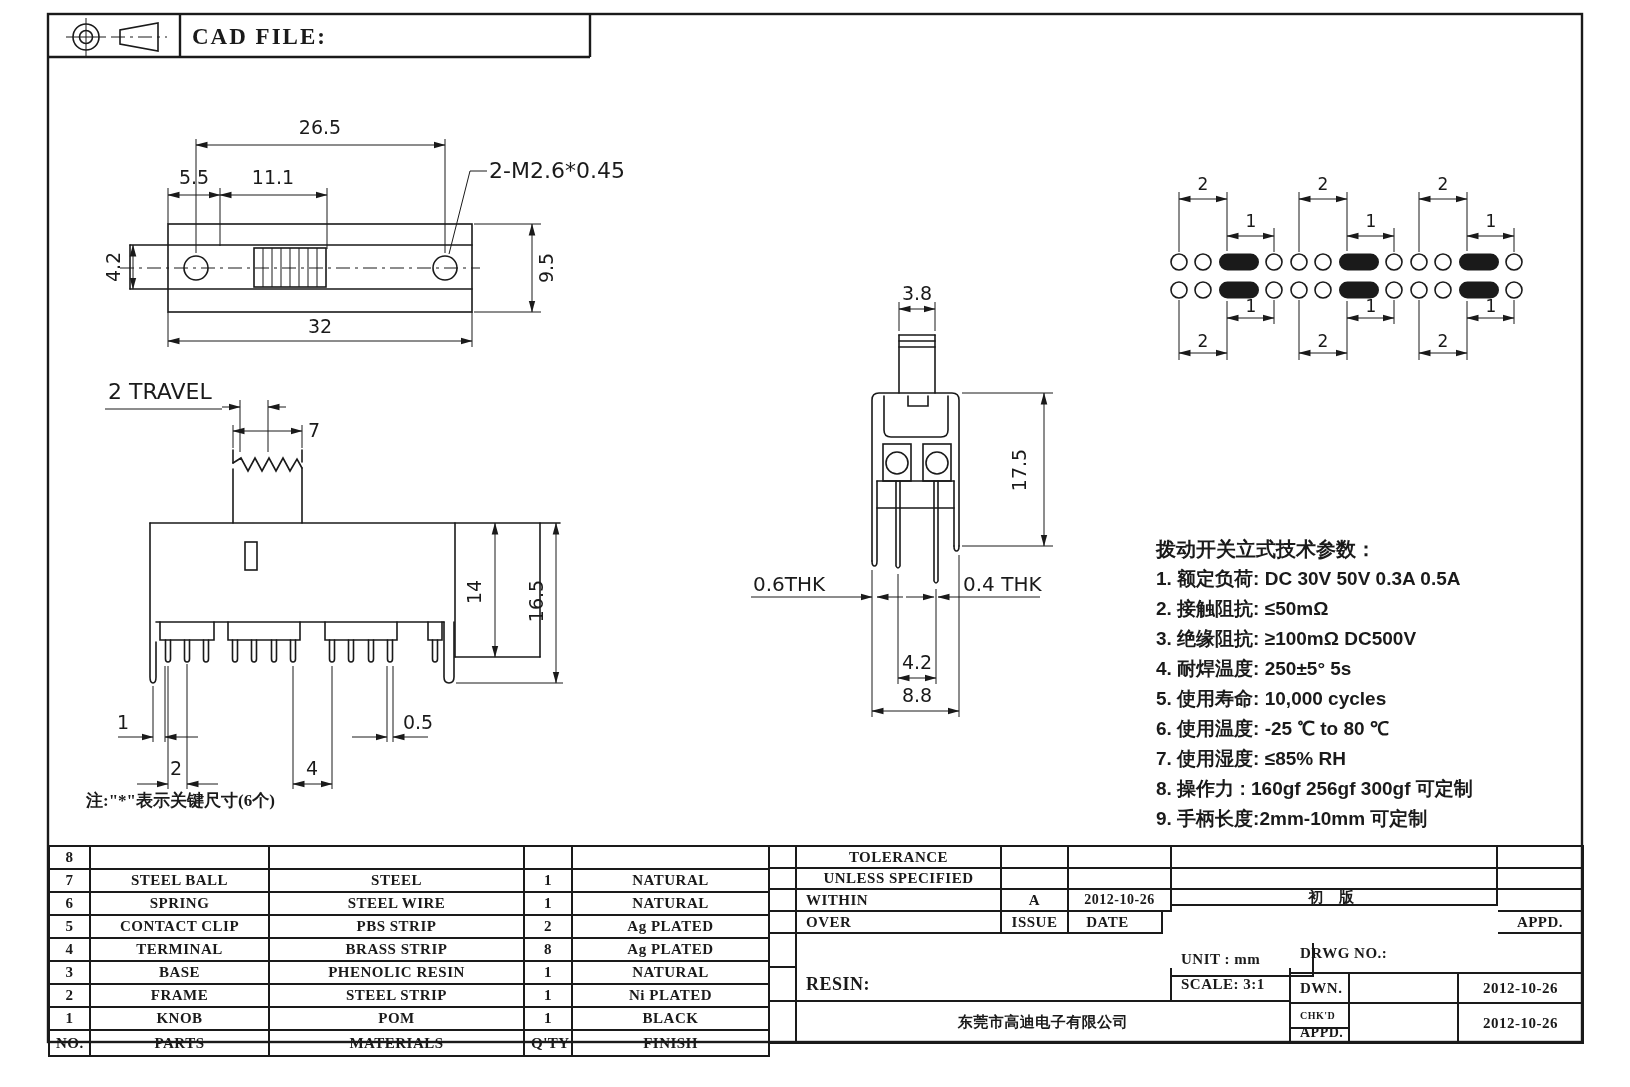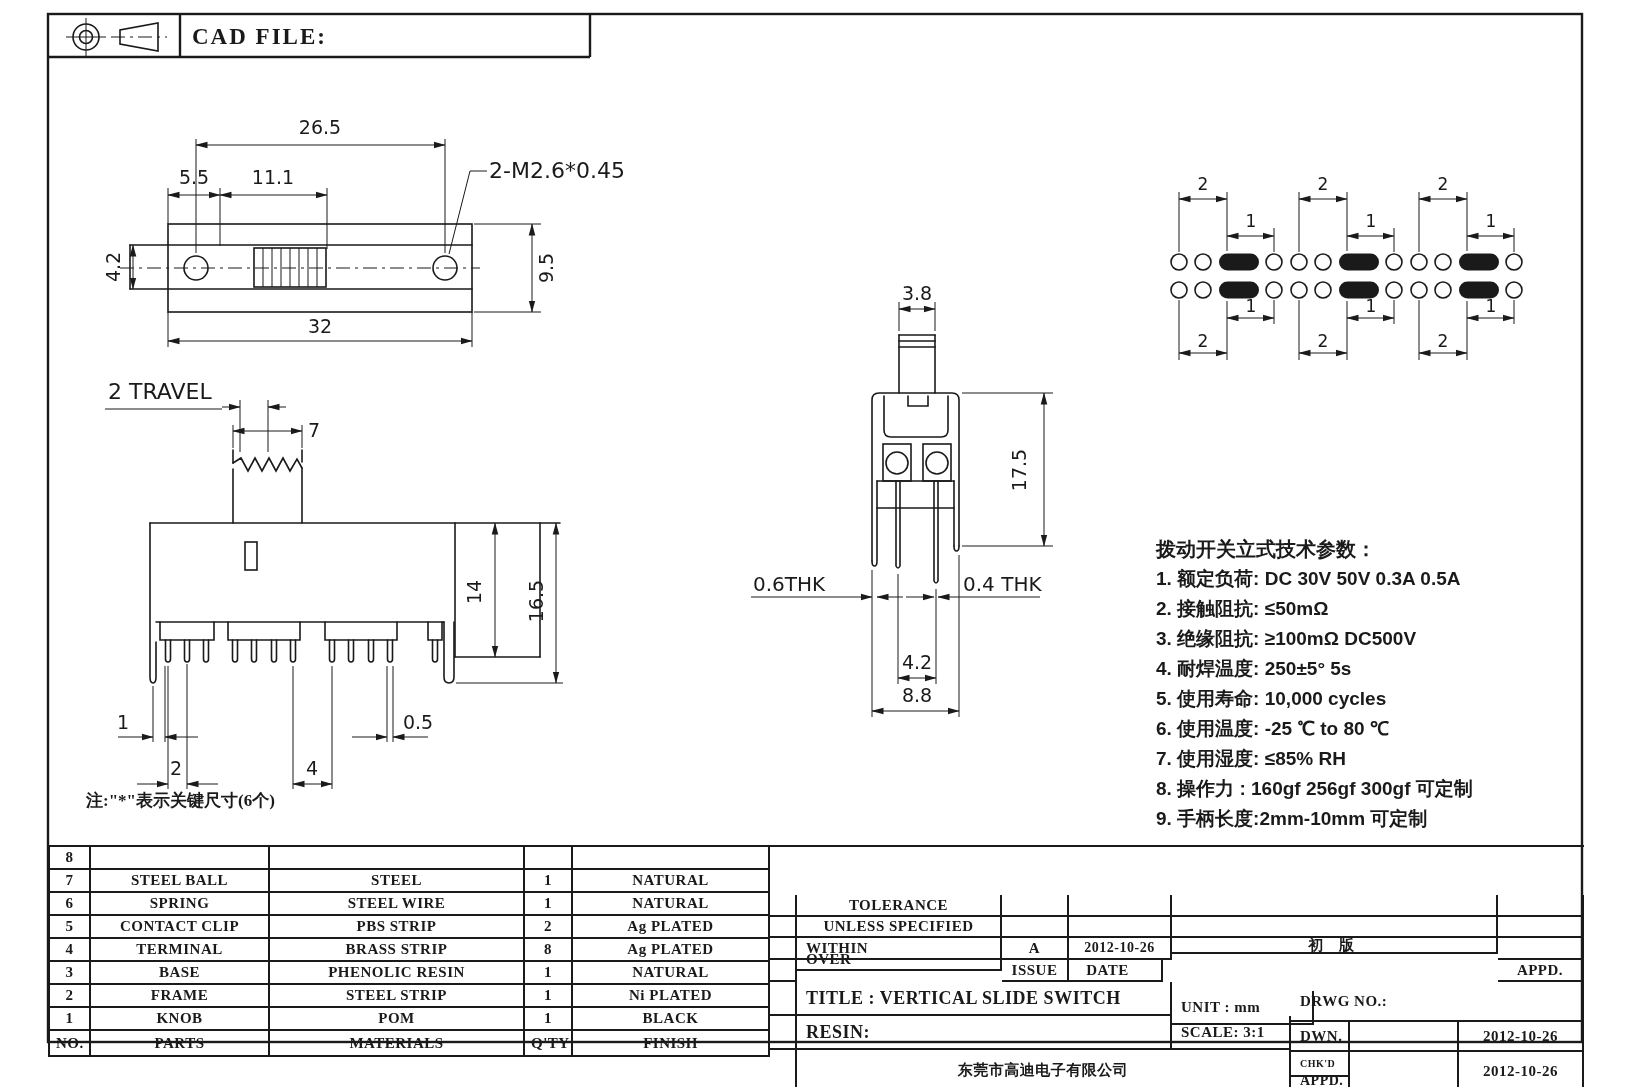--- a/index.html
+++ b/index.html
@@ -30,21 +30,21 @@
   table.parts td,table.parts th{border:2px solid #1a1a1a;padding:0 6px;height:21px;
       white-space:nowrap;overflow:hidden;text-align:center;letter-spacing:0.5px;}
   table.parts td:nth-child(1),table.parts td:nth-child(4){text-align:center;padding:0;}
   table.parts tr.hdr th{text-align:center;height:24px;}
   
   .tblock{position:absolute;left:768px;top:845px;width:814px;height:197px;
       border-top:2px solid #1a1a1a;border-left:2px solid #1a1a1a;
       font-family:"Liberation Serif", serif;font-weight:bold;}
   .tblock .c{position:absolute;border-right:2px solid #1a1a1a;border-bottom:2px solid #1a1a1a;
       box-sizing:border-box;display:flex;align-items:center;font-size:15px;
-      white-space:nowrap;overflow:hidden;letter-spacing:0.5px;margin-top:48px;}
+      white-space:nowrap;overflow:hidden;letter-spacing:0.5px;}
   .tblock .ctr{justify-content:center;}
   .tblock .pad{padding-left:9px;}
   .company{font-size:33px;letter-spacing:4px;}
 </style>
 </head>
 <body>
 
 <div class="sheet">
 
 <svg width="1630" height="1087" viewBox="0 0 1630 1087">
@@ -430,38 +430,37 @@
   <div class="c" style="left:0;top:22px;width:27px;height:21px"></div>
   <div class="c" style="left:0;top:43px;width:27px;height:22px"></div>
   <div class="c" style="left:0;top:65px;width:27px;height:22px"></div>
   <div class="c" style="left:0;top:87px;width:27px;height:34px"></div>
   <div class="c" style="left:0;top:121px;width:27px;height:34px"></div>
   <div class="c" style="left:0;top:155px;width:27px;height:42px"></div>
 
   <div class="c ctr" style="left:27px;top:0;width:205px;height:22px">TOLERANCE</div>
   <div class="c ctr" style="left:27px;top:22px;width:205px;height:21px">UNLESS   SPECIFIED</div>
   <div class="c pad" style="left:27px;top:43px;width:205px;height:22px">WITHIN</div>
-  <div class="c pad" style="left:27px;top:54px;width:205px;height:22px">OVER</div>
+  <div class="c pad" style="left:27px;top:65px;width:205px;height:22px">OVER</div>
   <div class="c" style="left:232px;top:0;width:67px;height:22px"></div>
   <div class="c" style="left:232px;top:22px;width:67px;height:21px"></div>
   <div class="c ctr" style="left:232px;top:43px;width:67px;height:22px">A</div>
   <div class="c ctr" style="left:232px;top:65px;width:67px;height:22px">ISSUE</div>
   <div class="c" style="left:299px;top:0;width:103px;height:22px"></div>
   <div class="c" style="left:299px;top:22px;width:103px;height:21px"></div>
   <div class="c ctr" style="left:299px;top:43px;width:103px;height:22px;font-size:14px">2012-10-26</div>
   <div class="c ctr" style="left:284px;top:65px;width:109px;height:22px">DATE</div>
   <div class="c" style="left:402px;top:0;width:326px;height:22px"></div>
   <div class="c" style="left:402px;top:22px;width:326px;height:21px"></div>
   <div class="c ctr" style="left:402px;top:43px;width:326px;height:16px;letter-spacing:6px">初  版</div>
   <div class="c" style="left:728px;top:0;width:86px;height:22px"></div>
   <div class="c" style="left:728px;top:22px;width:86px;height:21px"></div>
   <div class="c" style="left:728px;top:43px;width:86px;height:22px"></div>
   <div class="c ctr" style="left:728px;top:65px;width:86px;height:22px">APPD.</div>
 
-  <div class="c pad" style="left:27px;top:87px;width:375px;height:34px;font-size:18px">TITLE :   VERTICAL  SLIDE  SWITCH</div>
   <div class="c pad" style="left:402px;top:96px;width:142px;height:34px">UNIT :   mm</div>
   <div class="c pad" style="left:27px;top:121px;width:375px;height:34px;font-size:18px">RESIN:</div>
   <div class="c pad" style="left:402px;top:121px;width:119px;height:34px">SCALE:   3:1</div>
 
   <div class="c pad" style="left:521px;top:87px;width:293px;height:40px">DRWG  NO.:</div>
   <div class="c pad" style="left:521px;top:127px;width:59px;height:30px">DWN.</div>
   <div class="c" style="left:580px;top:127px;width:109px;height:30px"></div>
   <div class="c ctr" style="left:689px;top:127px;width:125px;height:30px">2012-10-26</div>
   <div class="c pad" style="left:521px;top:157px;width:59px;height:25px;font-size:10px">CHK'D</div>
   <div class="c pad" style="left:521px;top:177px;width:59px;height:20px;font-size:14px">APPD.</div>

